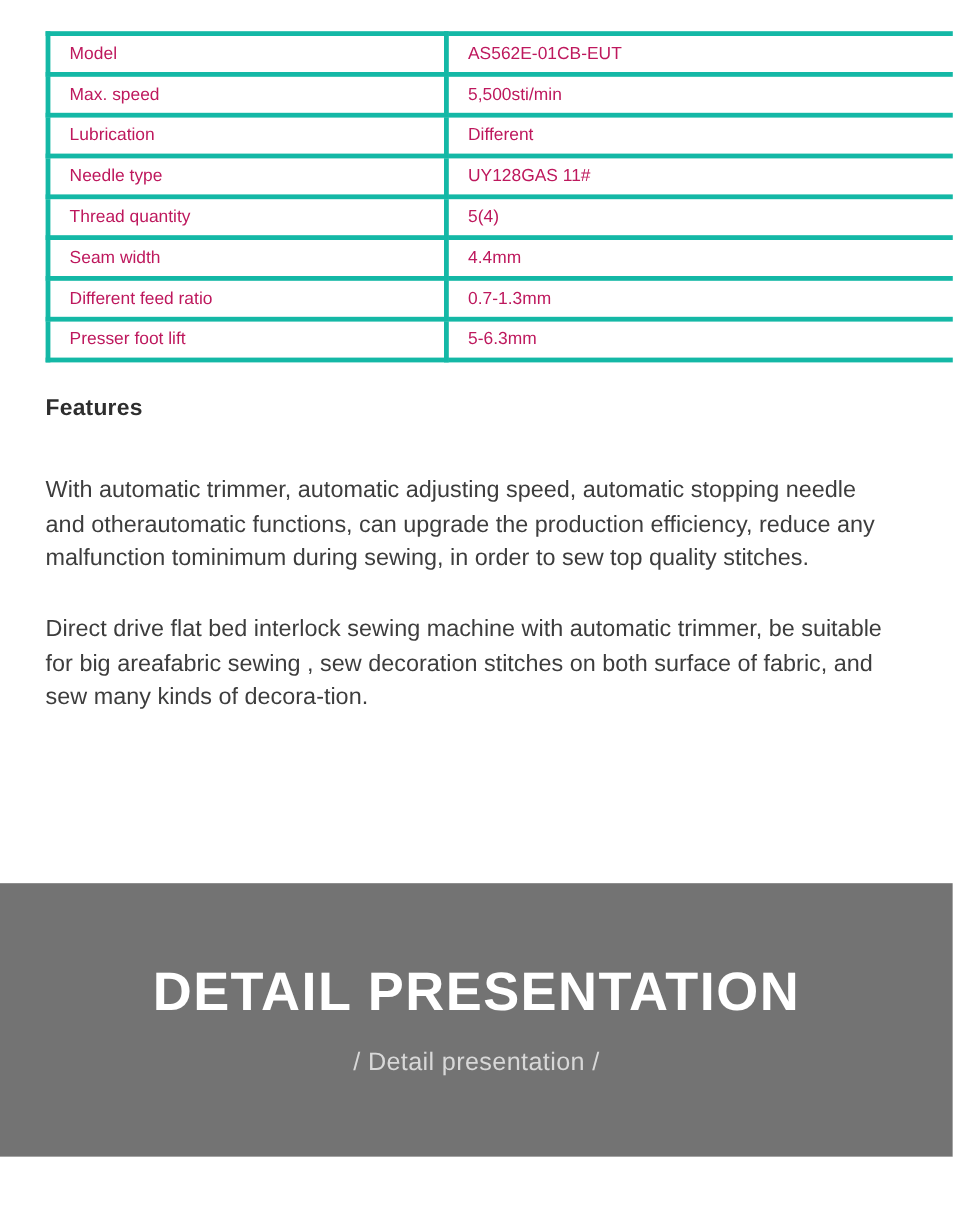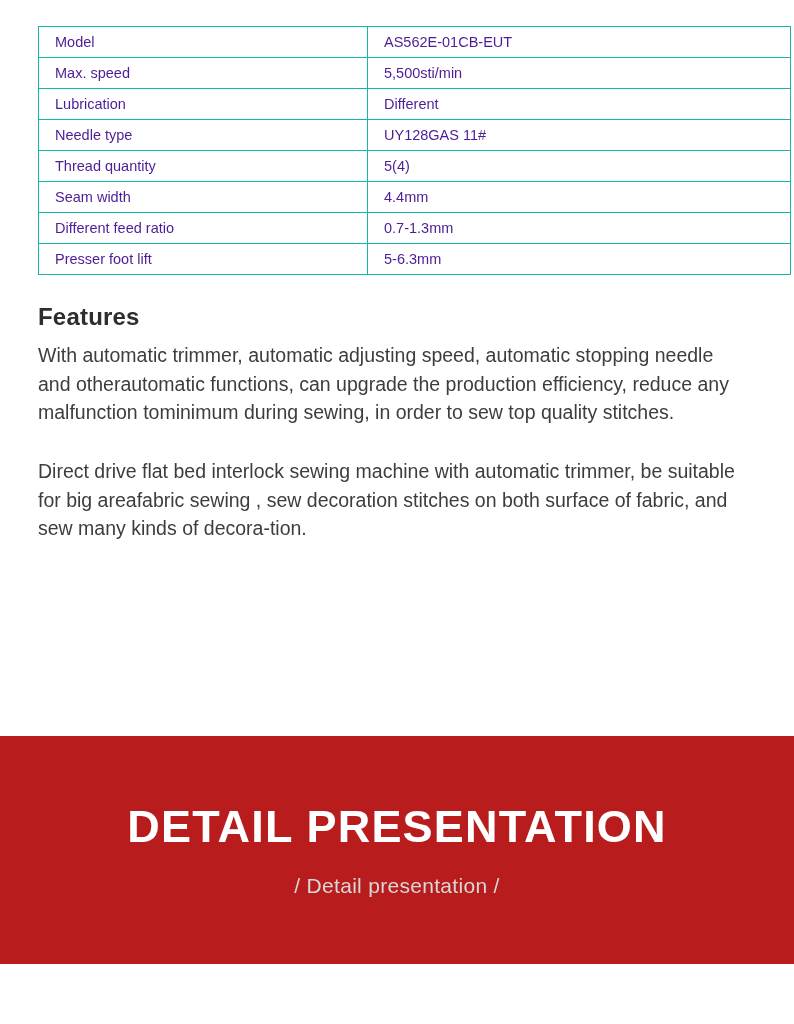--- a/index.html
+++ b/index.html
@@ -24,46 +24,46 @@
   .spec-wrap {
     padding: 26px 38px 0 38px;
     box-sizing: border-box;
   }
   table.spec {
     width: 718px;
     border-collapse: collapse;
     table-layout: fixed;
   }
   table.spec td {
-    border: 1px solid #14b8a6;
+    border: 4px solid #14b8a6;
     height: 30px;
     padding: 0 0 0 16px;
     font-size: 14.5px;
-    color: #4c1d95;
+    color: #be185d;
     font-family: "Liberation Sans", sans-serif;
     vertical-align: middle;
     white-space: nowrap;
     overflow: hidden;
     text-overflow: ellipsis;
   }
   table.spec td.label {
     width: 312px;
   }
   table.spec td.value {
     width: 406px;
   }
 
   
   .features {
     padding: 28px 38px 0 38px;
     box-sizing: border-box;
   }
   .features h2 {
-    margin: 0 0 10px 0;
-    font-size: 24px;
+    margin: 0 0 42px 0;
+    font-size: 19px;
     font-weight: bold;
     color: #2e2e2e;
     letter-spacing: 0.2px;
   }
   .features p {
     margin: 0 0 30px 0;
     font-size: 19.5px;
     line-height: 1.47;
     color: #3d3d3d;
     max-width: 712px;
@@ -72,21 +72,21 @@
     margin-bottom: 0;
   }
 
   
   .banner {
     position: absolute;
     left: 0;
     top: 736px;
     width: 794px;
     height: 228px;
-    background: #b91c1c;
+    background: #737373;
     display: flex;
     flex-direction: column;
     align-items: center;
     justify-content: center;
     box-sizing: border-box;
   }
   .banner .title {
     font-size: 45px;
     font-weight: bold;
     color: #ffffff;

